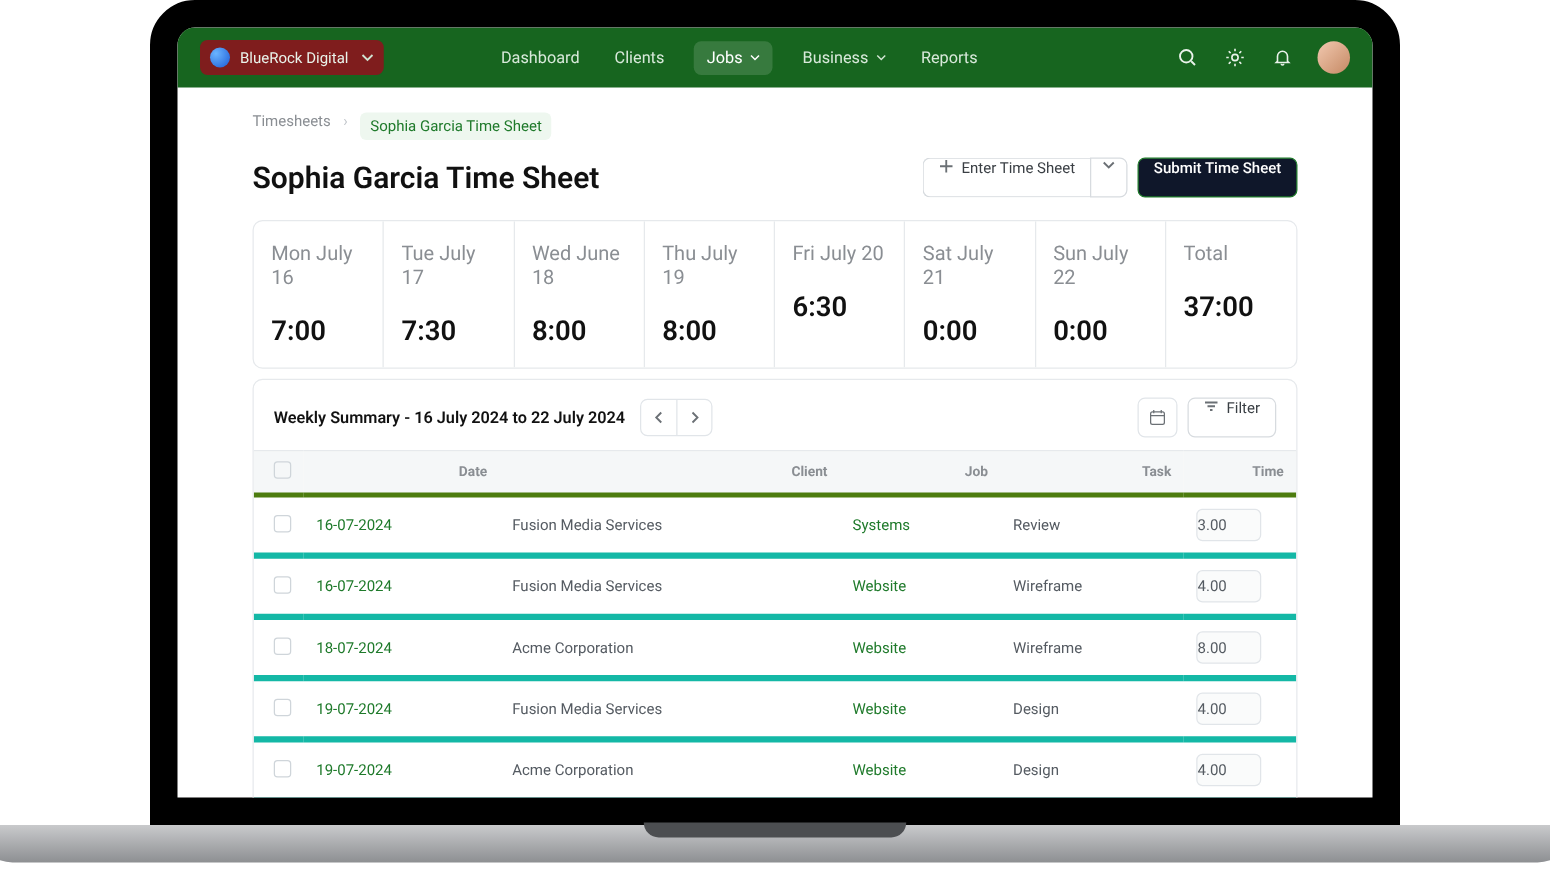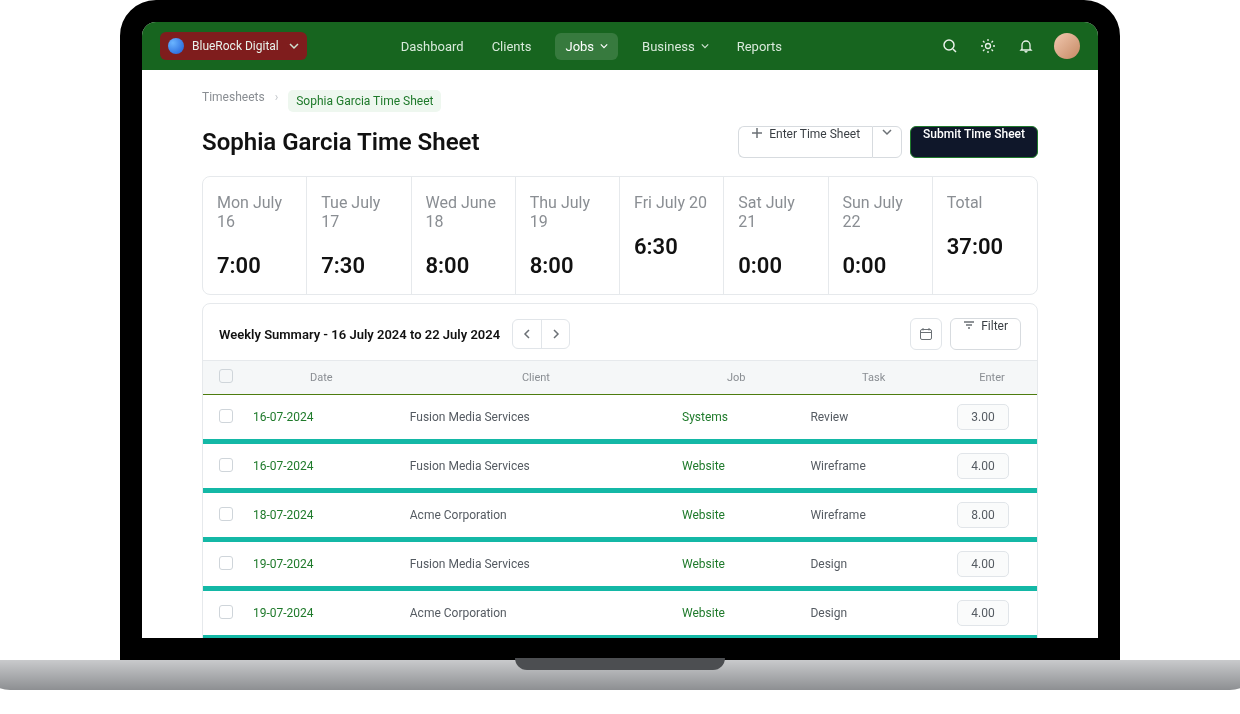--- a/index.html
+++ b/index.html
@@ -45,27 +45,27 @@
     .panel{margin-top:8px;border:1px solid #e6e9ec;border-radius:8px;overflow:hidden}
     .panel-head{display:flex;align-items:center;padding:14px 16px 10px}
     .panel-title{font-size:13px;font-weight:600;color:#111}
     .pager{display:flex;margin-left:12px;border:1px solid #e1e5e9;border-radius:6px;overflow:hidden}
     .pager .pg{width:28px;height:28px;display:flex;align-items:center;justify-content:center;color:#6b7075}
     .pager .pg+.pg{border-left:1px solid #e1e5e9}
     .panel-actions{margin-left:auto;display:flex;gap:8px}
     .sq-btn{width:32px;height:32px;border:1px solid #e1e5e9;border-radius:6px;display:flex;align-items:center;justify-content:center;color:#6b7075}
 
     table{width:100%;border-collapse:collapse;font-size:12px}
-    thead th{background:#f5f7f8;color:#8a8e93;font-weight:400;text-align:center;padding:8px 10px;font-size:11px;border-top:1px solid #e6e9ec;border-bottom:1px solid #4d7c0f}
+    thead th{background:#f5f7f8;color:#8a8e93;font-weight:700;text-align:right;padding:8px 10px;font-size:11px;border-top:1px solid #e6e9ec;border-bottom:4px solid #4d7c0f}
     tbody td{padding:9px 10px;border-bottom:5px solid #14b8a6;color:#555b62}
     th:first-child,td:first-child{width:36px;padding-left:16px}
     .cb{width:14px;height:14px;border:1px solid #cfd5da;border-radius:3px;display:inline-block}
     td.date{color:#1f7a2b}
     td.job a{color:#1f7a2b;text-decoration:none}
-    td.time input{width:52px;height:26px;border:1px solid #e1e5e9;border-radius:5px;background:#fafbfb;font-size:12px;text-align:center;color:#555b62}
+    td.time input{width:52px;height:26px;border:1px solid #e1e5e9;border-radius:5px;background:#fafbfb;font-size:12px;color:#555b62}
   </style>
 </head>
 <body>
 
 <div class="device">
   <div class="bezel">
     <div class="screen">
 
       <div class="topbar">
         <div class="org-btn">
@@ -220,21 +220,21 @@
           </div>
 
           <table>
             <thead>
               <tr>
                 <th><span class="cb"></span></th>
                 <th>Date</th>
                 <th>Client</th>
                 <th>Job</th>
                 <th>Task</th>
-                <th style="width:90px">Enter</th>
+                <th style="width:90px">Time</th>
               </tr>
             </thead>
             <tbody id="tbody">
                 <tr>
     <td><span class="cb"></span></td>
     <td class="date">16-07-2024</td>
     <td>Fusion Media Services</td>
     <td class="job"><a href="#">Systems</a></td>
     <td>Review</td>
     <td class="time"><input value="3.00" style=""></td>

